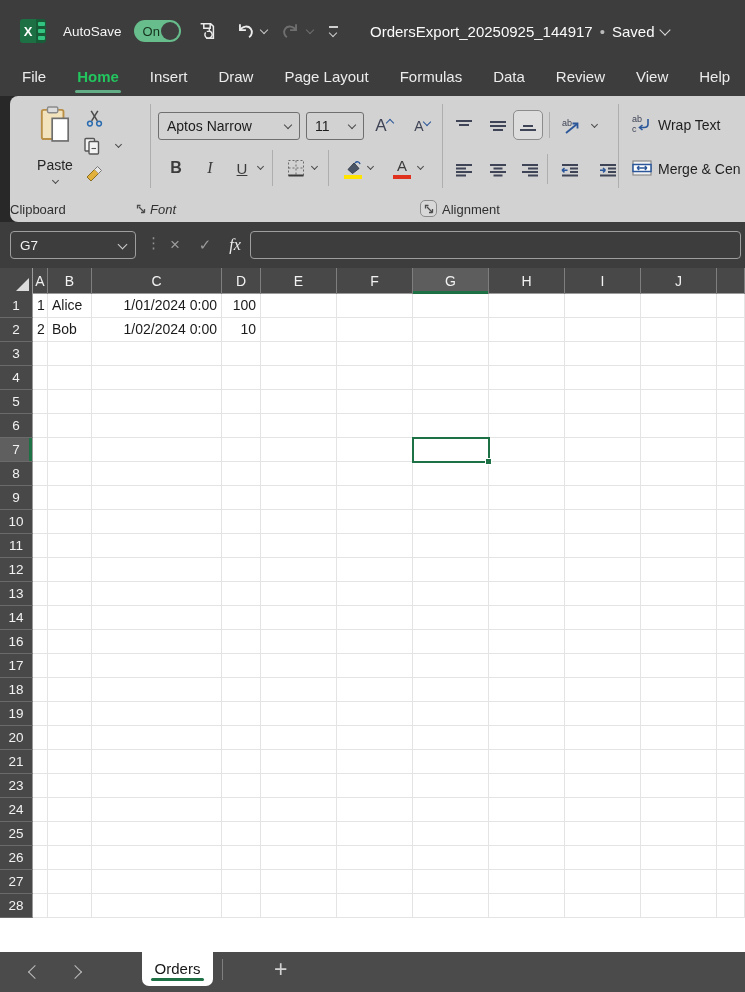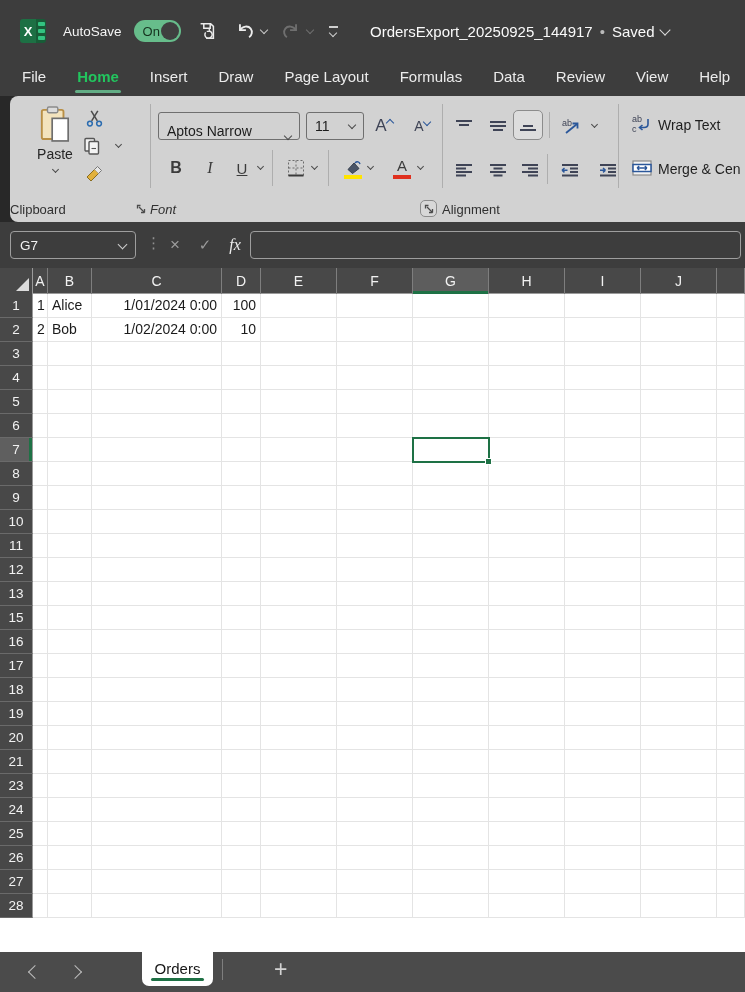--- a/index.html
+++ b/index.html
@@ -48,21 +48,21 @@
   .panel *{box-sizing:border-box;}
   .gsep{position:absolute;top:8px;height:84px;width:1px;background:#aeaeae;}
   .ssep{position:absolute;width:1px;background:#aeaeae;}
   .glabel{position:absolute;bottom:5px;font-size:13px;color:#303030;text-align:left;}
   .launcher{position:absolute;bottom:5px;width:17px;height:17px;display:flex;align-items:center;
        justify-content:center;cursor:pointer;border-radius:3px;}
   .ibtn{position:absolute;width:28px;height:28px;display:flex;align-items:center;justify-content:center;
        color:#3c3c3c;cursor:pointer;background:none;border:none;padding:0;}
   .paste{position:absolute;left:16px;top:8px;width:58px;height:88px;display:flex;flex-direction:column;
        align-items:center;cursor:pointer;background:none;border:none;}
-  .paste .plabel{font-size:14px;color:#262626;margin-top:3px;}
+  .paste .plabel{font-size:14px;color:#262626;margin-top:14px;}
   .paste .chev{color:#4a4a4a;margin-top:5px;}
   .combo{position:absolute;height:28px;border:1px solid #6f6f6f;border-radius:3px;display:flex;
        align-items:center;font-size:14px;color:#1c1c1c;padding:0 8px;background:#d2d2d2;cursor:pointer;}
   .combo .chev{margin-left:auto;color:#4a4a4a;width:6px;height:6px;margin-top:-2px;}
   .bigA{font-size:17px;color:#3f4456;}
   .caret{display:inline-block;width:6px;height:6px;border-right:1.7px solid #2b579a;border-bottom:1.7px solid #2b579a;}
   .caret.up{transform:rotate(-135deg);margin-bottom:6px;}
   .caret.dn{transform:rotate(45deg);margin-bottom:8px;}
   .bold-b{font-weight:bold;font-size:16px;}
   .ital-i{font-style:italic;font-size:16px;font-family:"Liberation Serif",serif;}
@@ -222,21 +222,21 @@
       <div class="gsep" style="left:140px;"></div>
       <div class="glabel" style="left:0;width:140px;">Clipboard</div>
       <div class="launcher" style="left:122px;">
         <svg width="12" height="12" viewBox="0 0 12 12" fill="none" stroke="#4a4a4a" stroke-width="1.3">
           <path d="M2.5 5.5 V2.5 H5.5"></path>
             <path d="M4 4 L9.5 9.5"></path>
             <path d="M9.5 9.5 H6 M9.5 9.5 V6"></path>
         </svg>
       </div>
 
-      <div class="combo" style="left:148px;top:16px;width:142px;align-items:flex-end;">
+      <div class="combo" style="left:148px;top:16px;width:142px;">
         <span>Aptos Narrow</span>
         <span class="chev"></span>
       </div>
       <div class="combo" style="left:296px;top:16px;width:58px;">
         <span>11</span>
         <span class="chev"></span>
       </div>
       <button class="ibtn" style="left:360px;top:16px;">
         <span class="bigA">A</span>
           <span class="caret up"></span>
@@ -587,21 +587,21 @@
         <div class="cell" style="width: 39px;"></div>
         <div class="cell" style="width: 76px;"></div>
         <div class="cell" style="width: 76px;"></div>
         <div class="cell" style="width: 76px;"></div>
         <div class="cell" style="width: 76px;"></div>
         <div class="cell" style="width: 76px;"></div>
         <div class="cell" style="width: 76px;"></div>
         <div class="cell" style="width: 28px;"></div>
       </div>
       <div class="grow">
-        <div class="rowhdr">15</div>
+        <div class="rowhdr">14</div>
         <div class="cell" style="width: 15px;"></div>
         <div class="cell" style="width: 44px;"></div>
         <div class="cell" style="width: 130px;"></div>
         <div class="cell" style="width: 39px;"></div>
         <div class="cell" style="width: 76px;"></div>
         <div class="cell" style="width: 76px;"></div>
         <div class="cell" style="width: 76px;"></div>
         <div class="cell" style="width: 76px;"></div>
         <div class="cell" style="width: 76px;"></div>
         <div class="cell" style="width: 76px;"></div>

